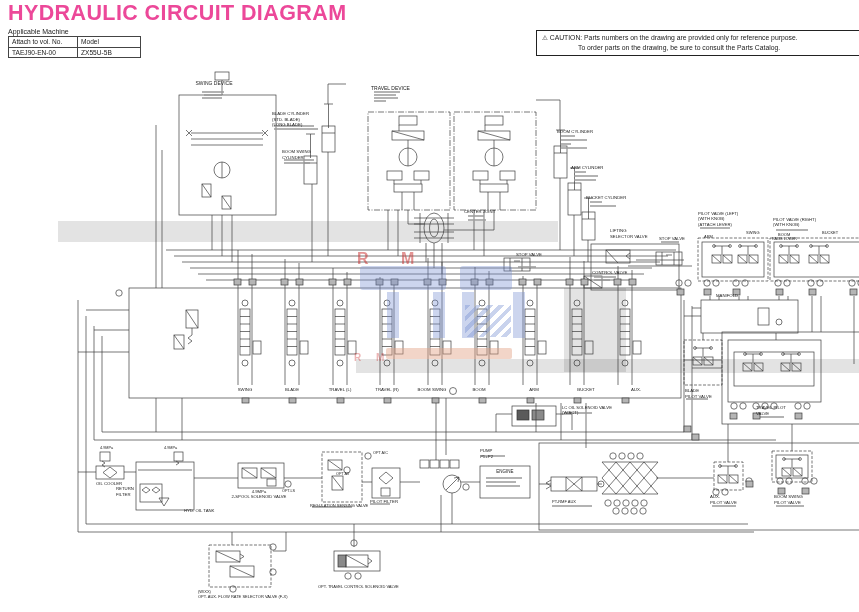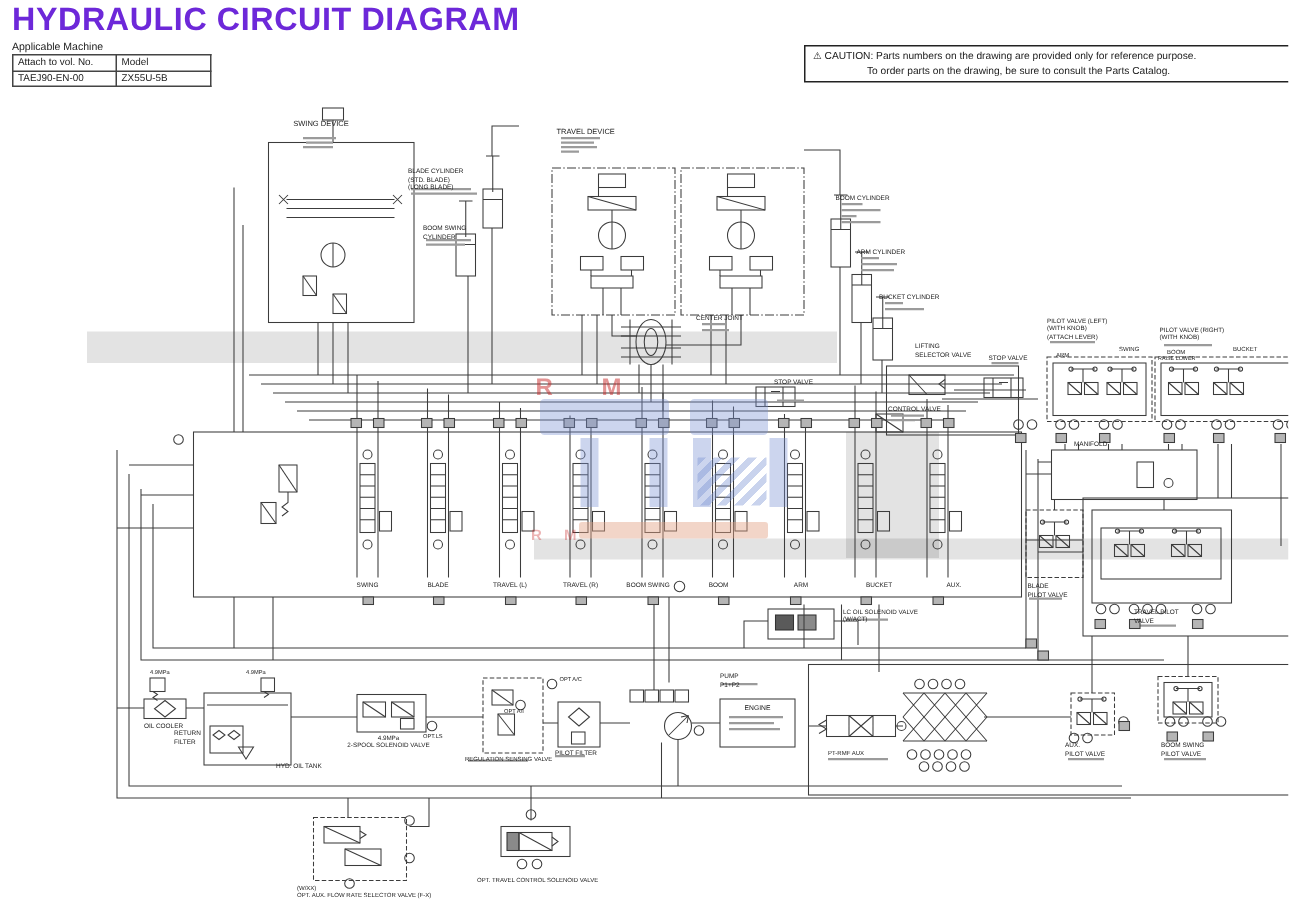--- a/index.html
+++ b/index.html
@@ -1,19 +1,19 @@
 <!DOCTYPE html>
 <html><head>
 <meta charset="utf-8">
 <style>
   html,body{margin:0;padding:0;background:#fff;}
   .page{position:relative;width:859px;height:612px;background:#fff;overflow:hidden;
         font-family:"Liberation Sans",sans-serif;color:#1c1c1c;}
   .title{position:absolute;left:8px;top:1px;font-size:21.5px;font-weight:bold;
-         letter-spacing:.4px;color:#6d28d9;}
+         letter-spacing:.4px;color:#ec4899;}
   .appmach{position:absolute;left:8px;top:28px;font-size:7px;color:#222;}
   table.mach{position:absolute;left:8px;top:36px;border-collapse:collapse;
              font-size:6.6px;color:#222;}
   table.mach td{border:1px solid #444;padding:0.5px 3px;height:8.5px;}
   table.mach{border:1.4px solid #333;}
   .caution{position:absolute;left:536px;top:30px;width:318px;border:1.3px solid #222;
            font-size:6.8px;line-height:1.4;padding:2px 3px 2px 5px;color:#1a1a1a;}
   .caution .l2{margin-left:36px;}
   .warn{font-family:"DejaVu Sans",sans-serif;font-size:6.5px;}
   .diagram{position:absolute;left:16px;top:0;width:859px;height:612px;}

